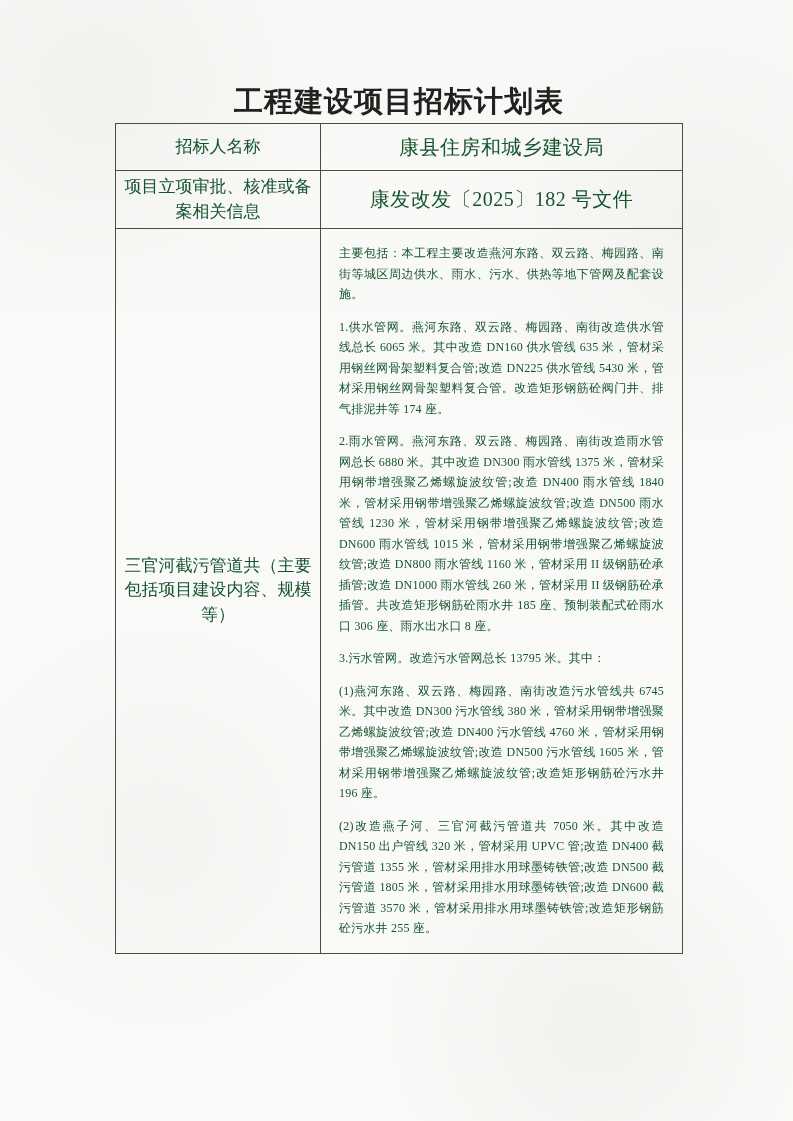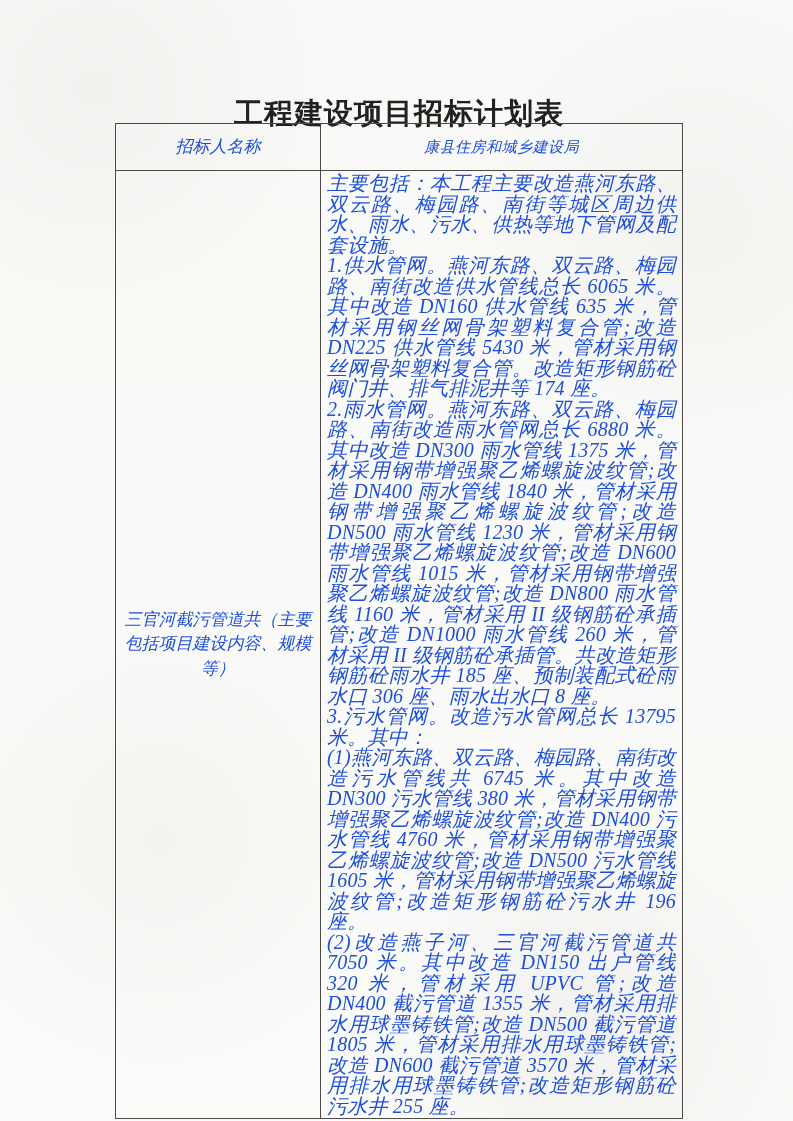--- a/index.html
+++ b/index.html
@@ -23,86 +23,89 @@
       radial-gradient(circle at 12% 8%, rgba(120,120,115,0.06), transparent 18%),
       radial-gradient(circle at 88% 20%, rgba(120,120,115,0.05), transparent 20%),
       radial-gradient(circle at 20% 75%, rgba(120,120,115,0.05), transparent 22%),
       radial-gradient(circle at 75% 92%, rgba(120,120,115,0.07), transparent 20%),
       linear-gradient(180deg, rgba(200,200,195,0.05), rgba(235,235,230,0.03));
     pointer-events: none;
   }
   .doc-title {
     position: absolute;
     left: 115px;
-    top: 94px;
+    top: 82px;
     width: 568px;
     text-align: center;
     font-size: 29px;
     font-weight: bold;
     letter-spacing: 1px;
     color: #22211f;
   }
   table.tender-table {
     position: absolute;
     left: 115px;
     top: 123px;
     width: 568px;
     border-collapse: collapse;
     table-layout: fixed;
   }
   table.tender-table td {
     border: 1.4px solid #4d4b48;
     vertical-align: middle;
     padding: 2px 6px;
-    color: #1d4ed8;
-    font-style: italic;
+    color: #14532d;
   }
   td.label-cell {
     width: 192px;
     text-align: center;
     font-size: 17px;
     line-height: 1.45;
     padding: 2px 10px;
   }
   td.value-cell {
     text-align: center;
-    font-size: 15px;
+    font-size: 20px;
     letter-spacing: 0.5px;
   }
   tr.r1 { height: 47px; }
   tr.r2 { height: 57px; }
   tr.r3 { height: 43px; }
   tr.r4 { height: 58px; }
   tr.r5 { height: 667px; }
   td.overview-cell {
     vertical-align: top;
     padding: 5px 8px 4px 8px;
   }
   td.overview-cell p {
-    margin: 0;
-    font-size: 20px;
+    margin: 12px;
+    font-size: 12px;
     line-height: 20.5px;
     text-align: justify;
     text-justify: inter-ideograph;
     letter-spacing: 0.2px;
   }
 </style>
 </head>
 <body>
 
 <div class="scan-noise"></div>
 
 <div class="doc-title">工程建设项目招标计划表</div>
 
 <table class="tender-table">
   <tbody>
     <tr class="r1">
       <td class="label-cell">招标人名称</td>
       <td class="value-cell">康县住房和城乡建设局</td>
     </tr>
+    <tr class="r4">
+      <td class="label-cell">项目立项审批、核准或备案相关信息</td>
+      <td class="value-cell">康发改发〔2025〕182 号文件</td>
+    </tr>
     <tr class="r5">
       <td class="label-cell">三官河截污管道共（主要包括项目建设内容、规模等）</td>
       <td class="overview-cell">
         <p>主要包括：本工程主要改造燕河东路、双云路、梅园路、南街等城区周边供水、雨水、污水、供热等地下管网及配套设施。</p>
         <p>1.供水管网。燕河东路、双云路、梅园路、南街改造供水管线总长 6065 米。其中改造 DN160 供水管线 635 米，管材采用钢丝网骨架塑料复合管;改造 DN225 供水管线 5430 米，管材采用钢丝网骨架塑料复合管。改造矩形钢筋砼阀门井、排气排泥井等 174 座。</p>
         <p>2.雨水管网。燕河东路、双云路、梅园路、南街改造雨水管网总长 6880 米。其中改造 DN300 雨水管线 1375 米，管材采用钢带增强聚乙烯螺旋波纹管;改造 DN400 雨水管线 1840 米，管材采用钢带增强聚乙烯螺旋波纹管;改造 DN500 雨水管线 1230 米，管材采用钢带增强聚乙烯螺旋波纹管;改造 DN600 雨水管线 1015 米，管材采用钢带增强聚乙烯螺旋波纹管;改造 DN800 雨水管线 1160 米，管材采用 II 级钢筋砼承插管;改造 DN1000 雨水管线 260 米，管材采用 II 级钢筋砼承插管。共改造矩形钢筋砼雨水井 185 座、预制装配式砼雨水口 306 座、雨水出水口 8 座。</p>
         <p>3.污水管网。改造污水管网总长 13795 米。其中：</p>
         <p>(1)燕河东路、双云路、梅园路、南街改造污水管线共 6745 米。其中改造 DN300 污水管线 380 米，管材采用钢带增强聚乙烯螺旋波纹管;改造 DN400 污水管线 4760 米，管材采用钢带增强聚乙烯螺旋波纹管;改造 DN500 污水管线 1605 米，管材采用钢带增强聚乙烯螺旋波纹管;改造矩形钢筋砼污水井 196 座。</p>
         <p>(2)改造燕子河、三官河截污管道共 7050 米。其中改造 DN150 出户管线 320 米，管材采用 UPVC 管;改造 DN400 截污管道 1355 米，管材采用排水用球墨铸铁管;改造 DN500 截污管道 1805 米，管材采用排水用球墨铸铁管;改造 DN600 截污管道 3570 米，管材采用排水用球墨铸铁管;改造矩形钢筋砼污水井 255 座。</p>
       </td>

